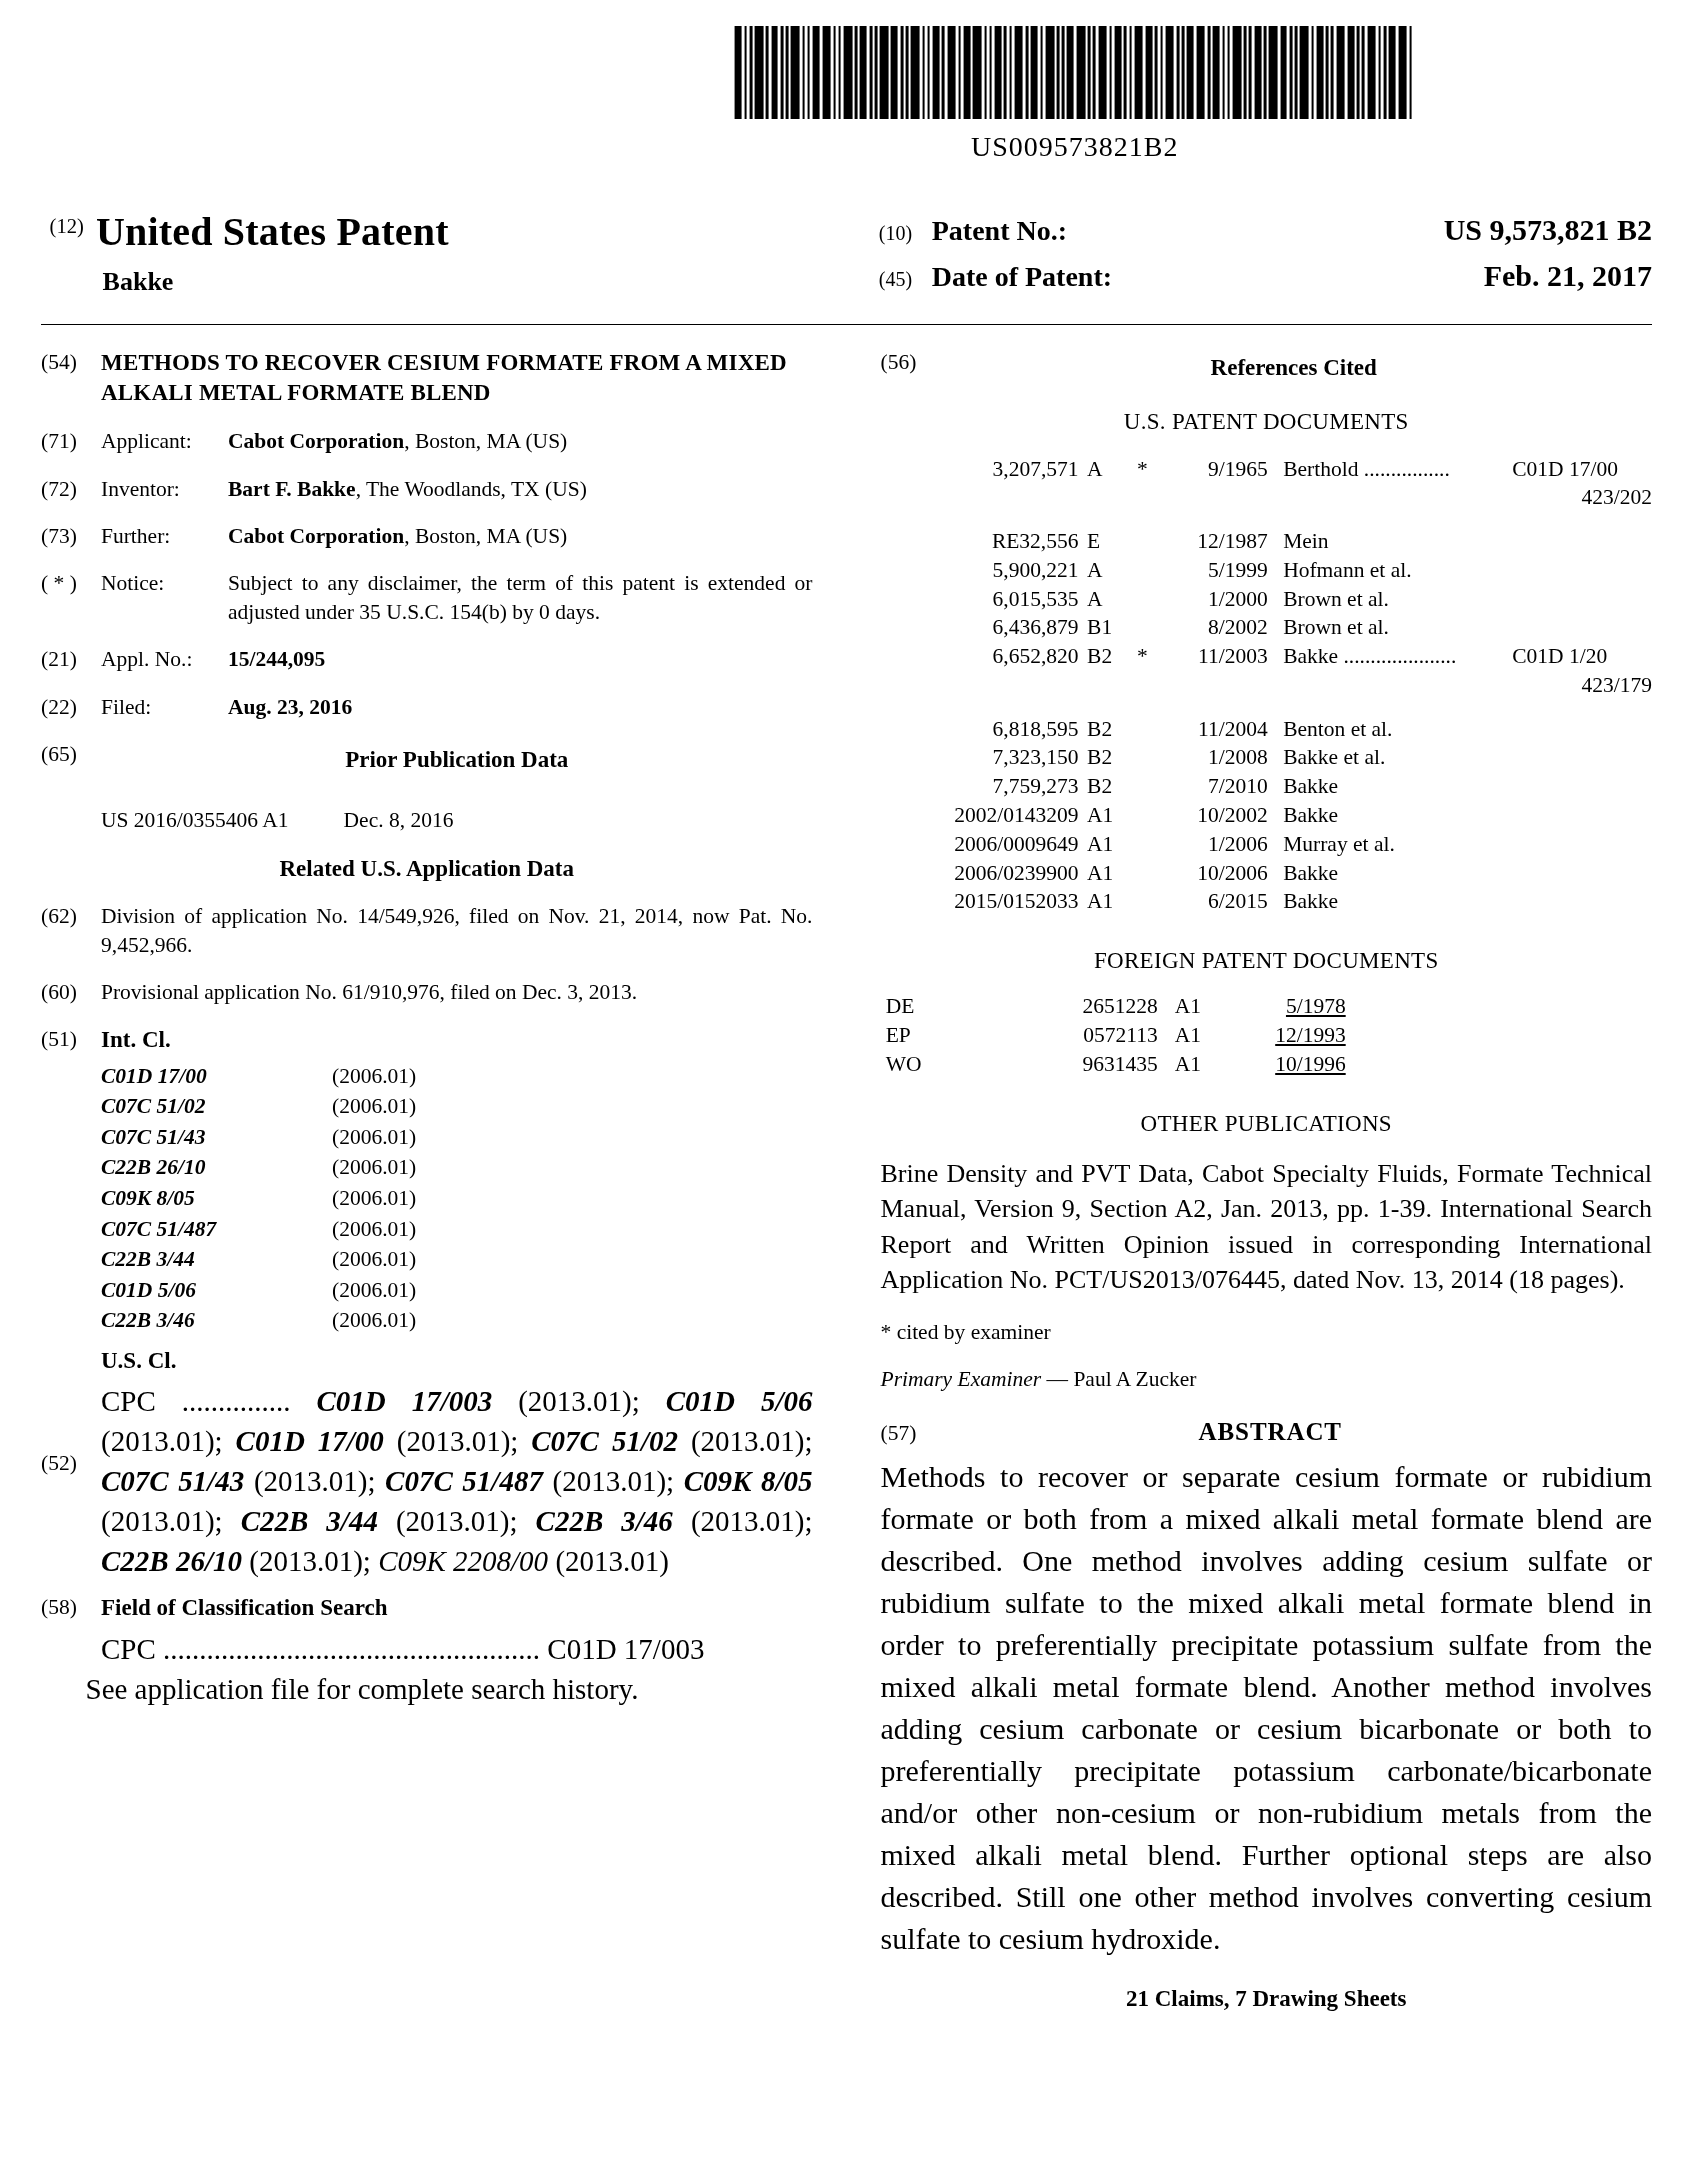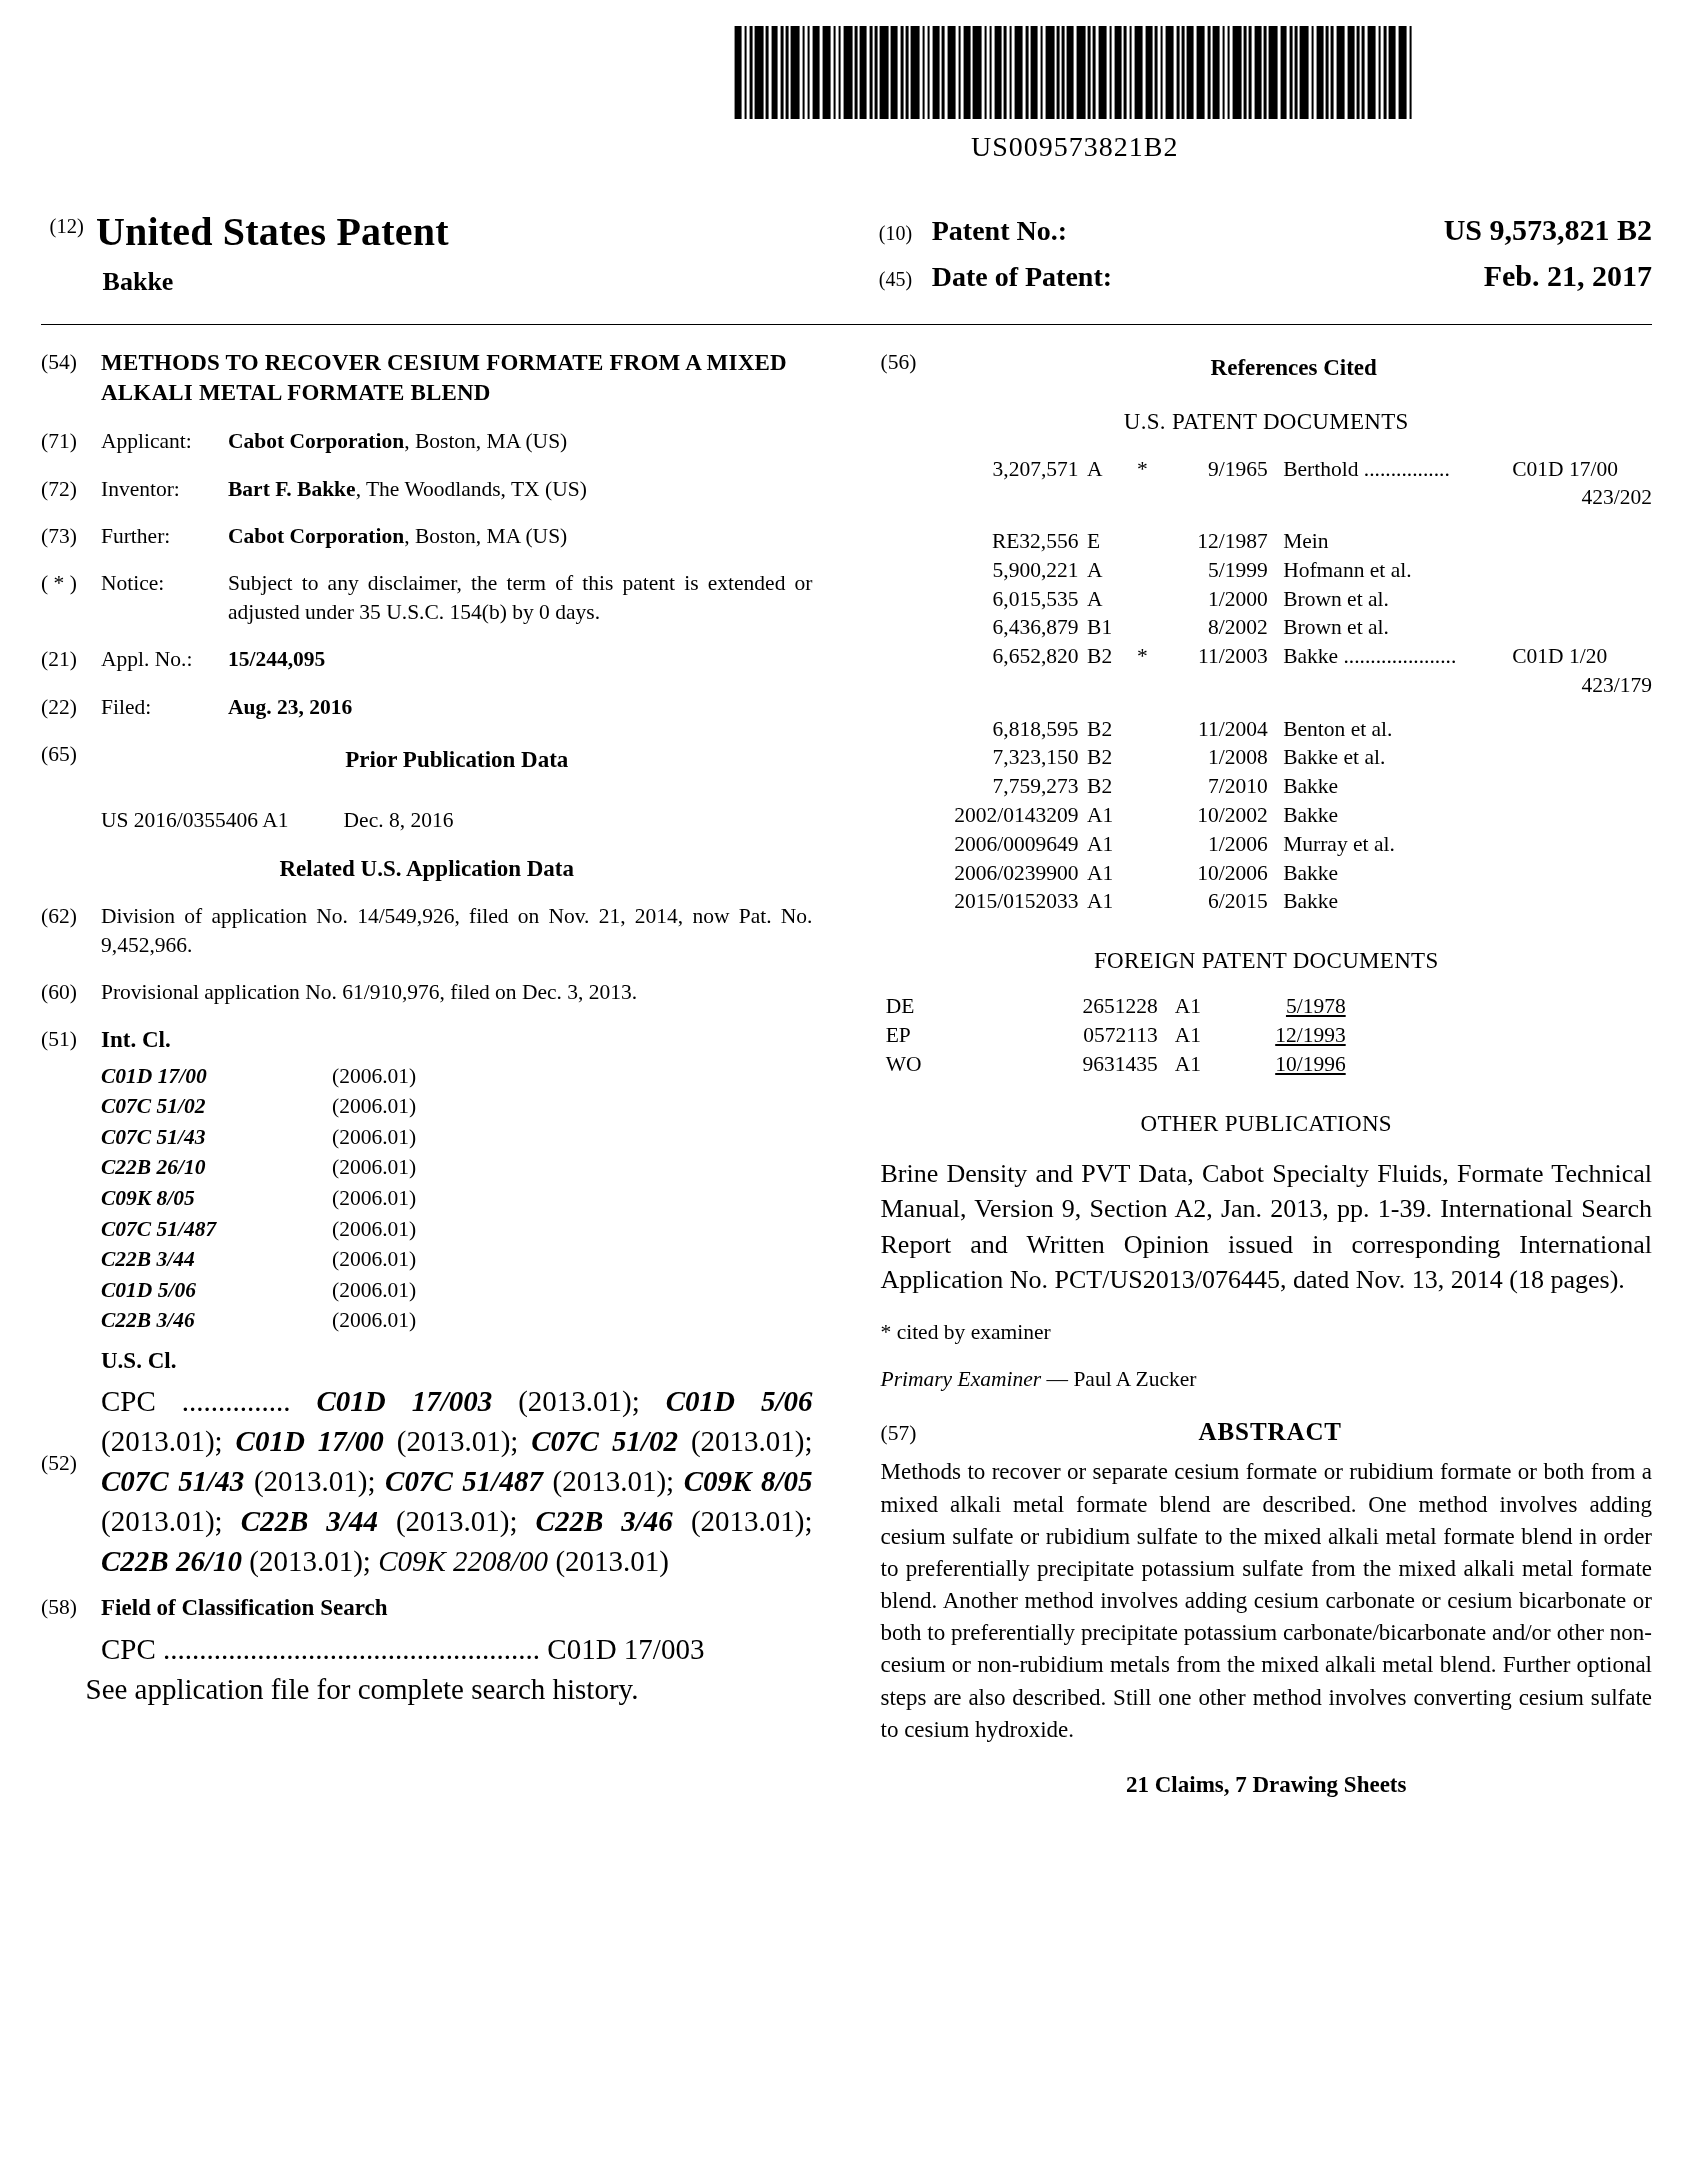--- a/index.html
+++ b/index.html
@@ -253,21 +253,21 @@
   .abstract-head .code { width: 60px; font-size: 21.5px; flex: none;}
   .abstract-head .t {
     flex: 1;
     text-align: center;
     font-size: 25px;
     font-weight: bold;
     letter-spacing: 0.9px;
     padding-right: 52px;
   }
   .abstract-body {
-    font-size: 23px;
+    font-size: 30px;
     line-height: 1.40;
     text-align: justify;
   }
   .claims-line {
     text-align: center;
     font-size: 23px;
     font-weight: bold;
     margin-top: 26px;
   }
 </style>

